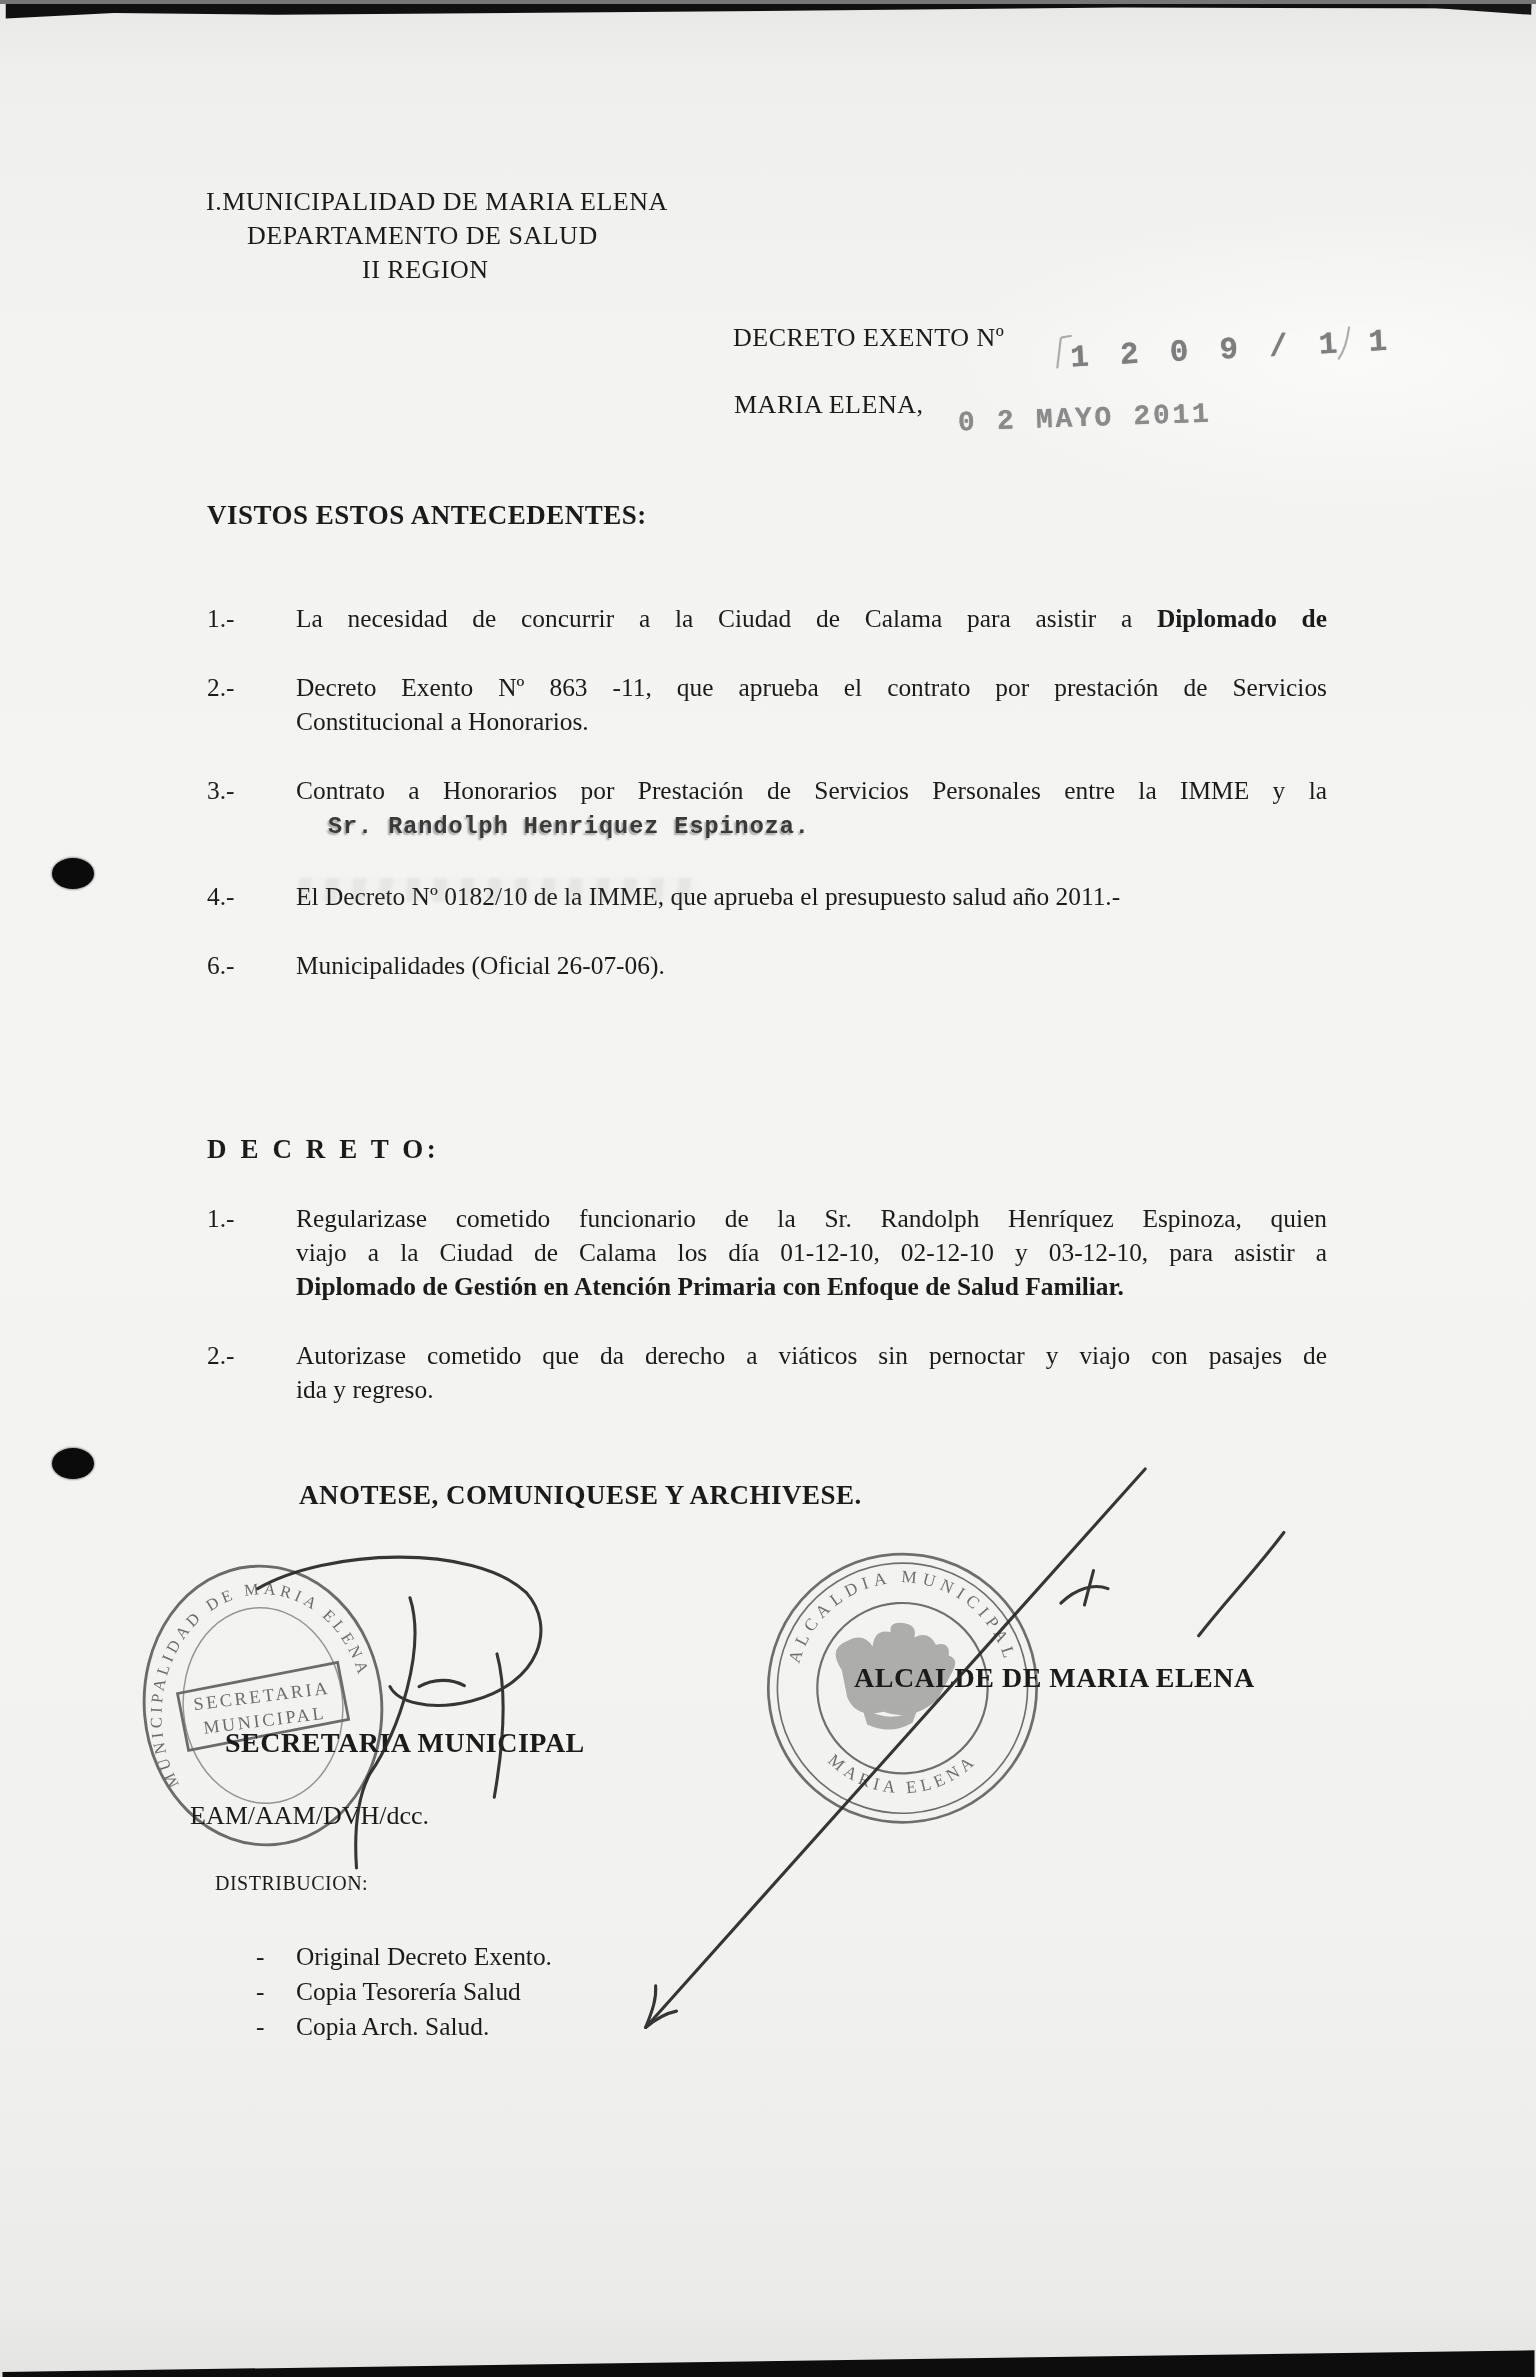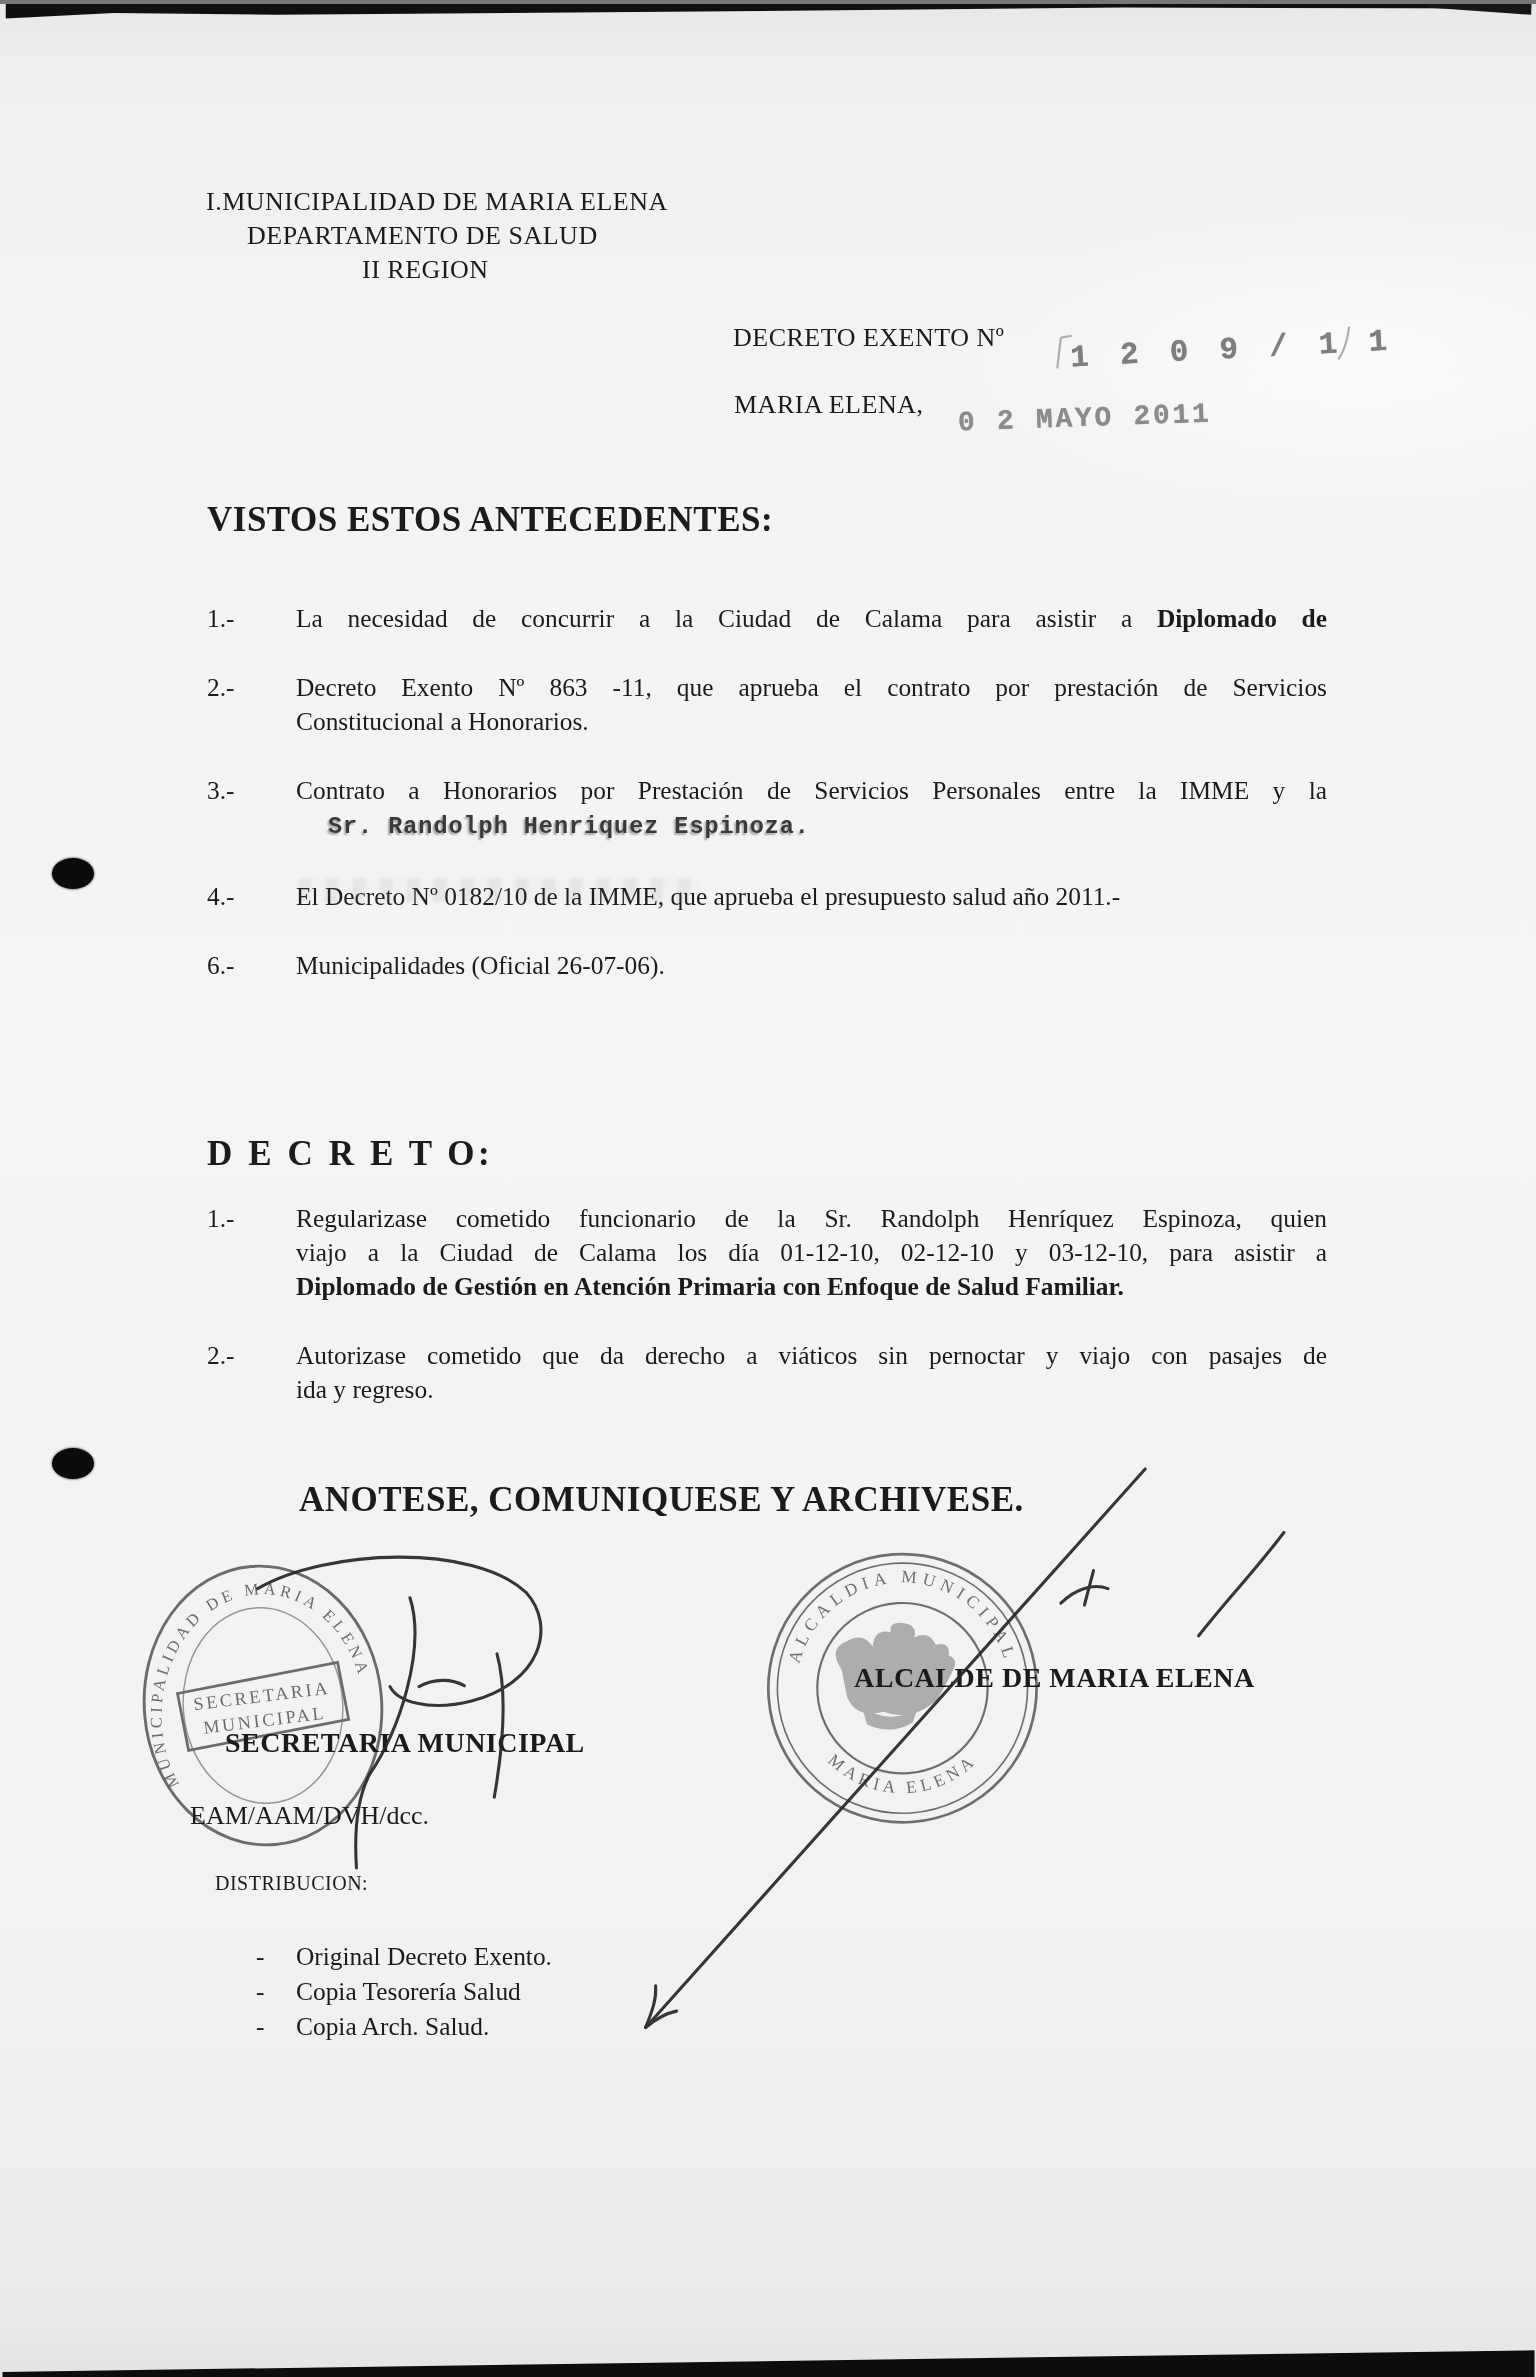--- a/index.html
+++ b/index.html
@@ -11,21 +11,21 @@
     font-family:"Liberation Serif", serif;
     color:#1b1b1b;
     background:
       radial-gradient(ellipse 635px 236px at 88% 15%, rgba(255,255,255,0.6), rgba(255,255,255,0) 65%),
       linear-gradient(180deg,#e8e8e6 0px,#efefed 63px,#f3f3f1 345px,#f4f4f2 1088px,#f2f2f0 1904px,#ebebe9 2303px,#e3e3e1 2377px);
   }
   .abs{position:absolute;}
   .hdr-line{font-size:26px;line-height:34px;letter-spacing:0.5px;}
   .lbl{font-size:26px;letter-spacing:0.5px;}
   .b{font-weight:bold;}
-  .heading{font-size:35px;font-weight:bold;letter-spacing:0.5px;}
+  .heading{font-size:27px;font-weight:bold;letter-spacing:0.5px;}
   .list{width:1120px;}
   .item{display:flex;margin-bottom:35px;}
   .item .num{width:89px;flex:0 0 89px;font-size:25.4px;line-height:34px;}
   .item .lines{flex:1;}
   .line{font-size:25.4px;line-height:34px;text-align:left;}
   .line.just{text-align:justify;text-align-last:justify;}
   .mono{
     font-family:"Liberation Mono", monospace;
     font-size:23.6px;font-weight:bold;color:#3a3a3a;
     letter-spacing:0.9px;

